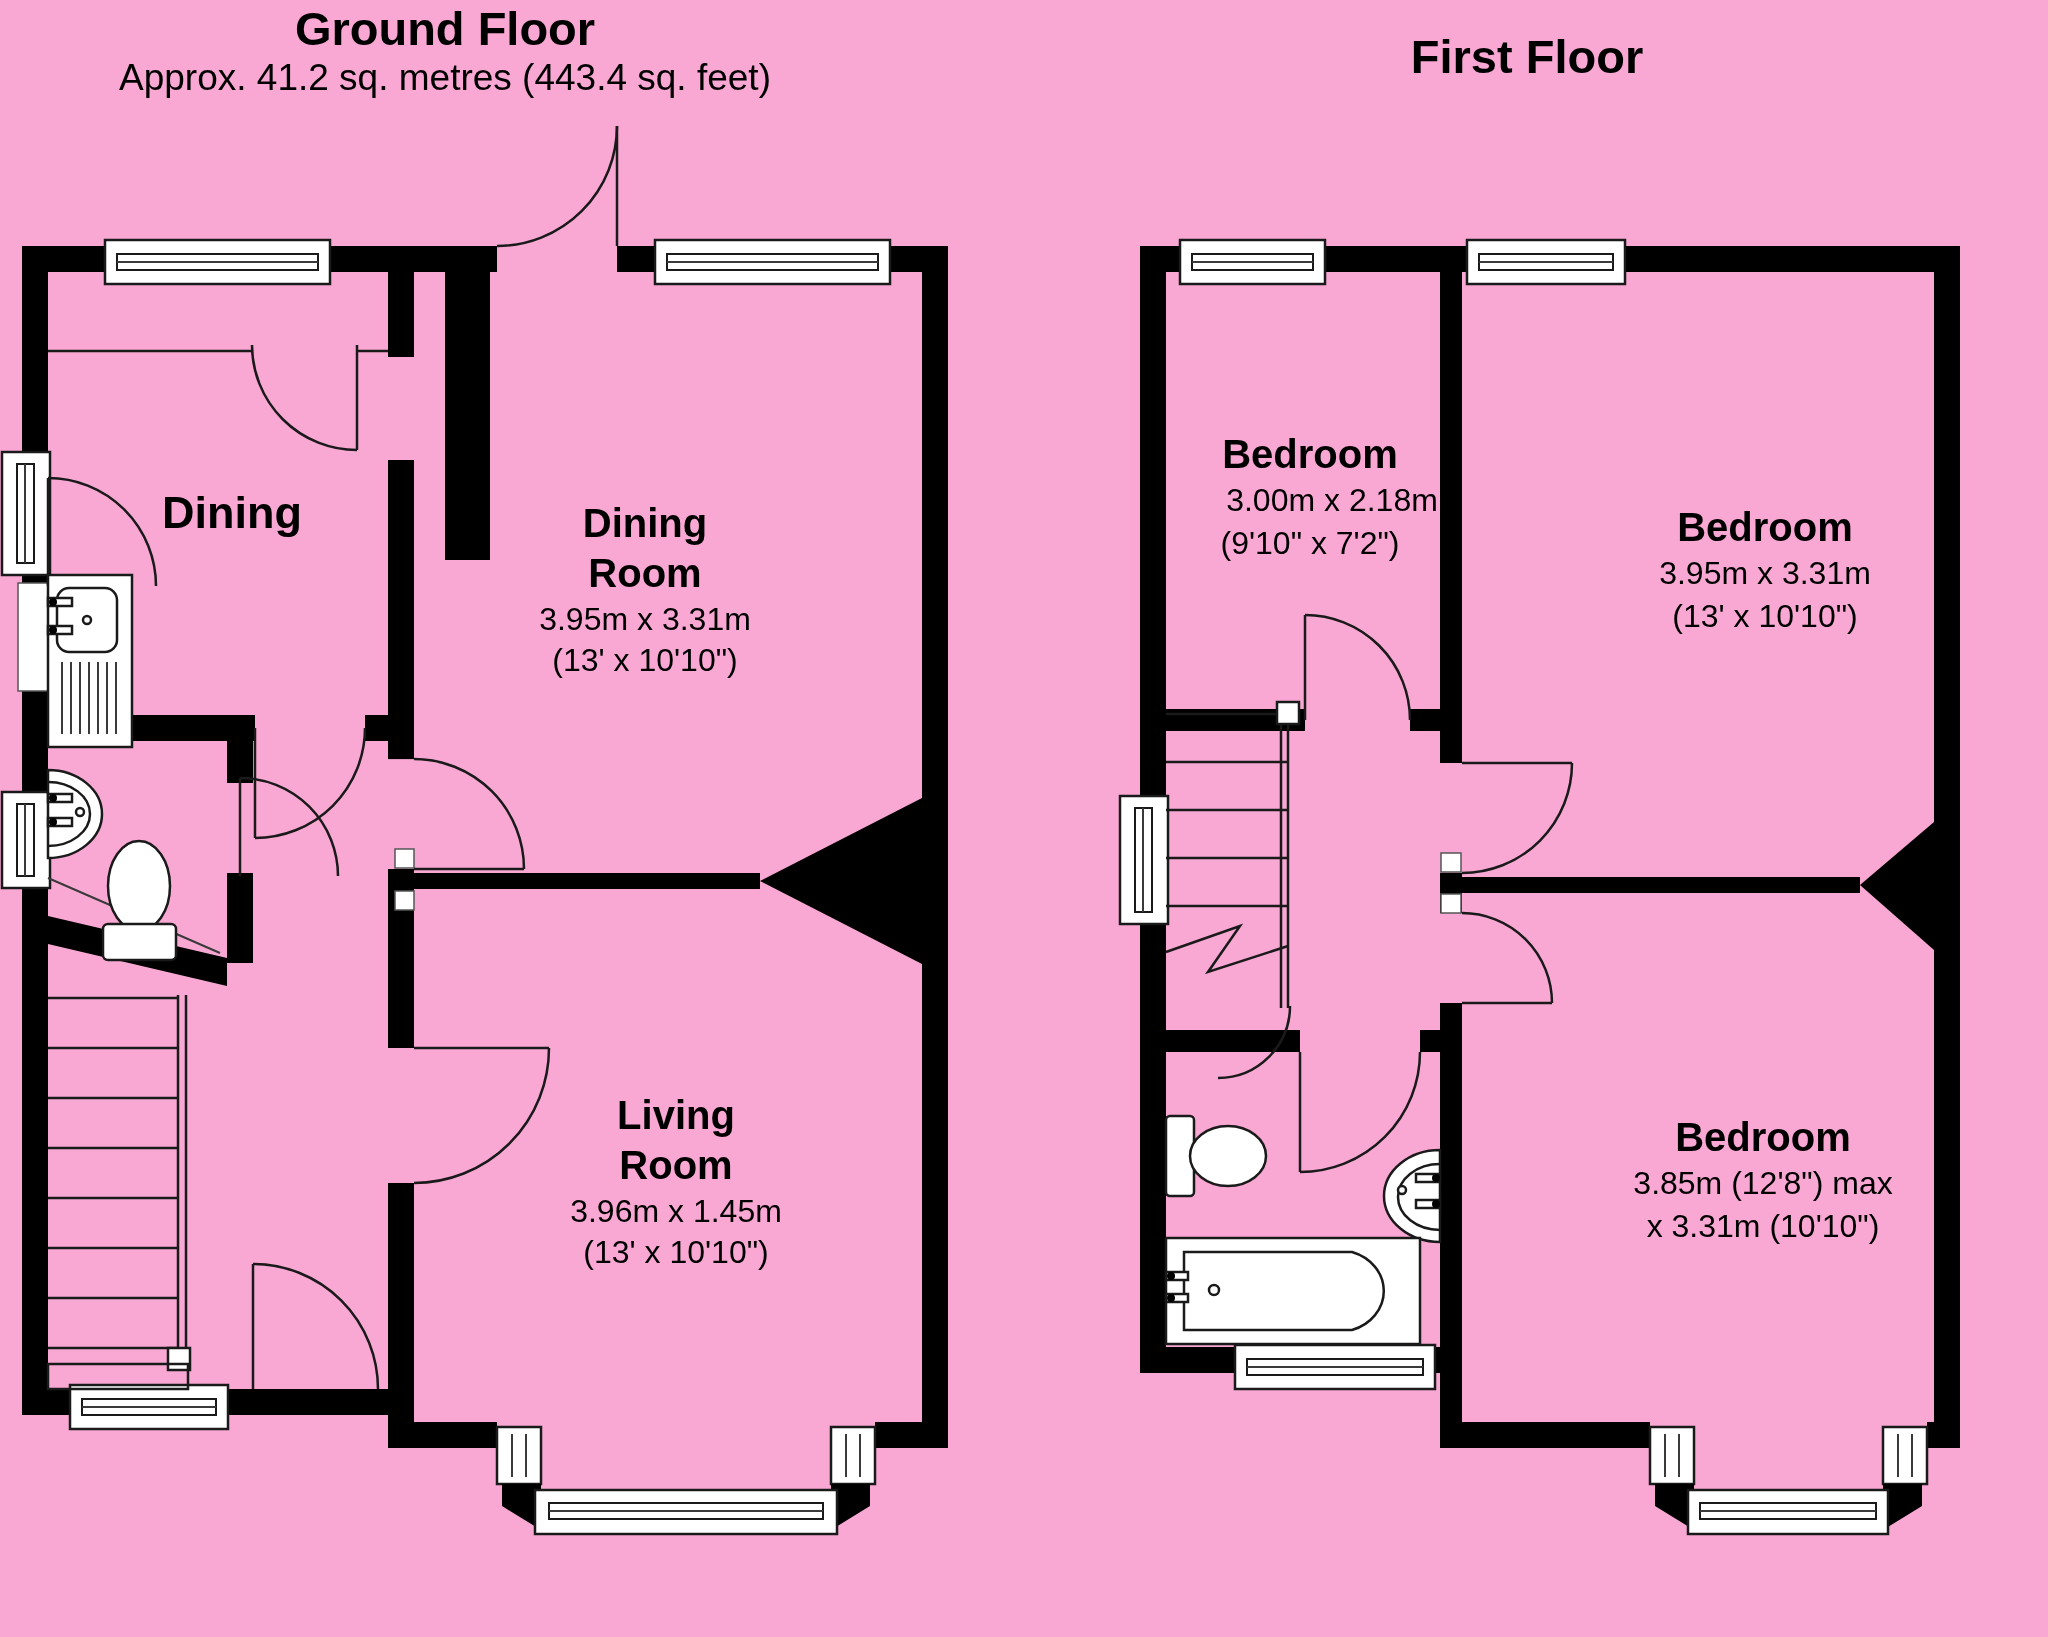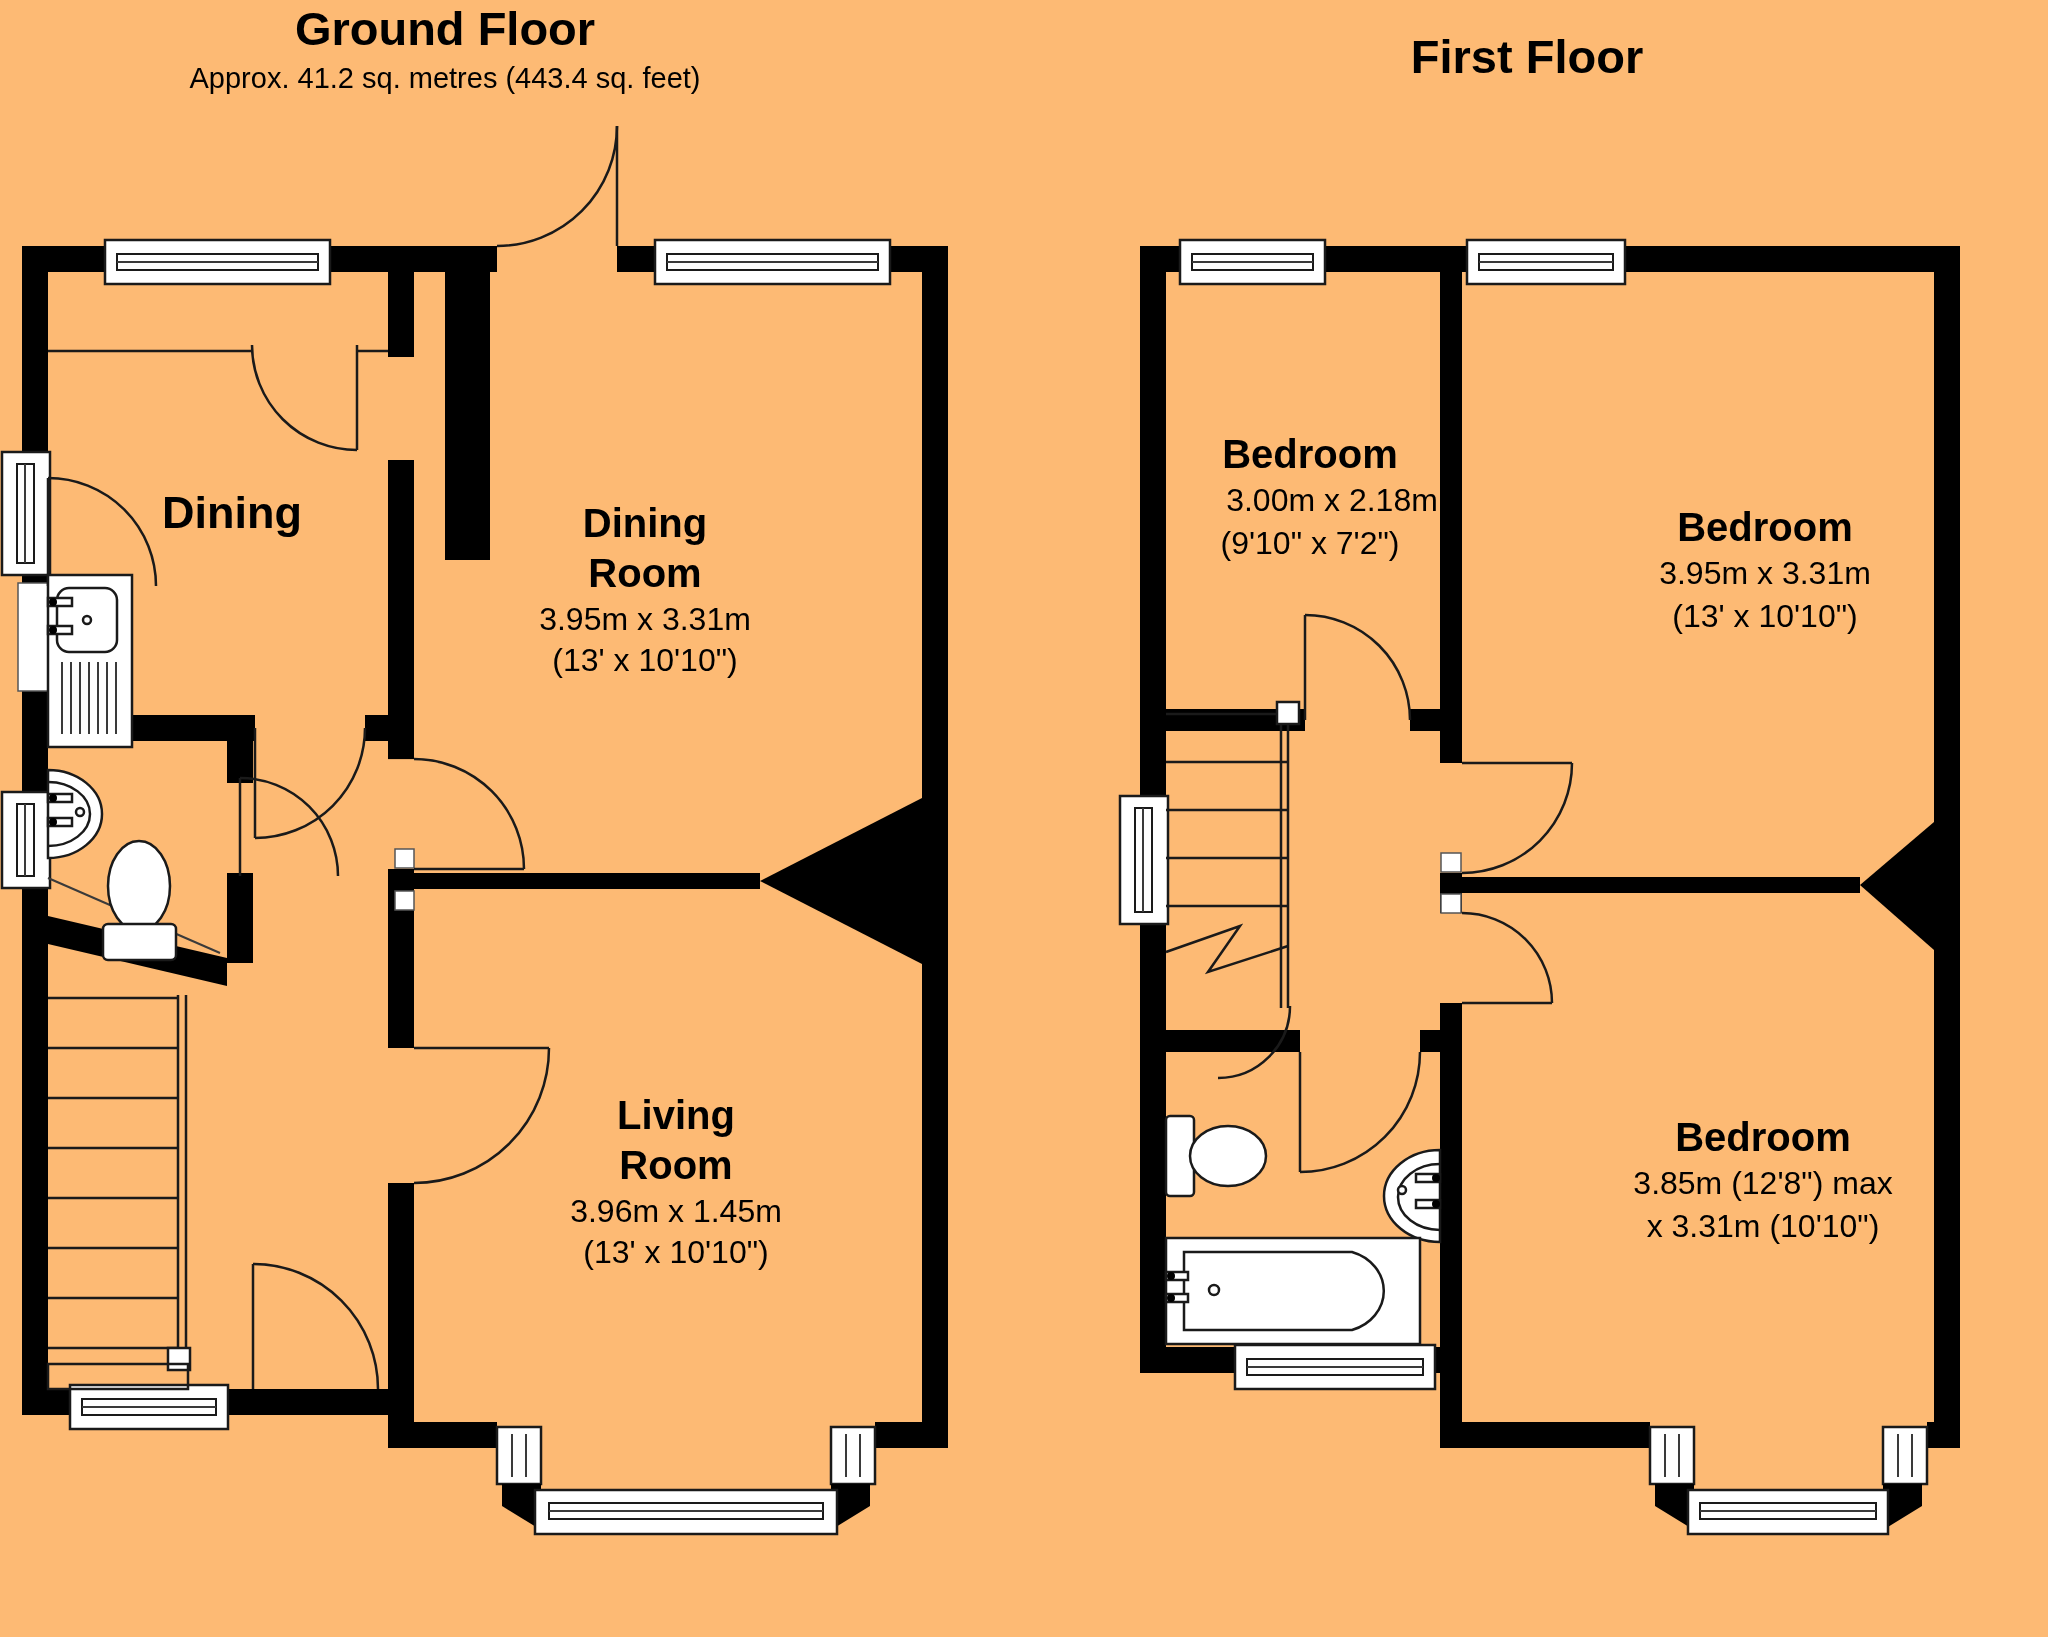--- a/index.html
+++ b/index.html
@@ -1,20 +1,20 @@
 <!DOCTYPE html>
 <html><head>
 <meta charset="utf-8">
 <style>
   html,body{margin:0;padding:0;background:#ffffff;width:2048px;height:1637px;overflow:hidden;}
-  #page{position:relative;width:2048px;height:1637px;background:#fdba74;font-family:"Liberation Sans",sans-serif;color:#000;}
+  #page{position:relative;width:2048px;height:1637px;background:#f9a8d4;font-family:"Liberation Sans",sans-serif;color:#000;}
   svg{position:absolute;left:0;top:0;}
   .lbl{position:absolute;transform:translateX(-50%);text-align:center;white-space:nowrap;}
   .floor-title{font-size:47px;font-weight:bold;line-height:50px;}
-  .floor-sub{font-size:29px;line-height:32px;}
+  .floor-sub{font-size:37px;line-height:32px;}
   .room-name{font-size:40px;font-weight:bold;line-height:50px;}
   .room-dim{font-size:32px;line-height:42px;}
   .room-dim2{font-size:32px;line-height:40px;}
   .kitchen-name{font-size:45px;font-weight:bold;line-height:50px;}
   .total{font-size:41px;line-height:40px;}
   .wall{fill:#000000;stroke:none;}
   .thin{stroke:#1a1a1a;stroke-width:2.5;fill:none;}
   .thinner{stroke:#3a3a3a;stroke-width:2;fill:none;}
   .fix{stroke:#1a1a1a;stroke-width:2.5;fill:#ffffff;}
   .winout{fill:#ffffff;stroke:#1a1a1a;stroke-width:2.5;}

